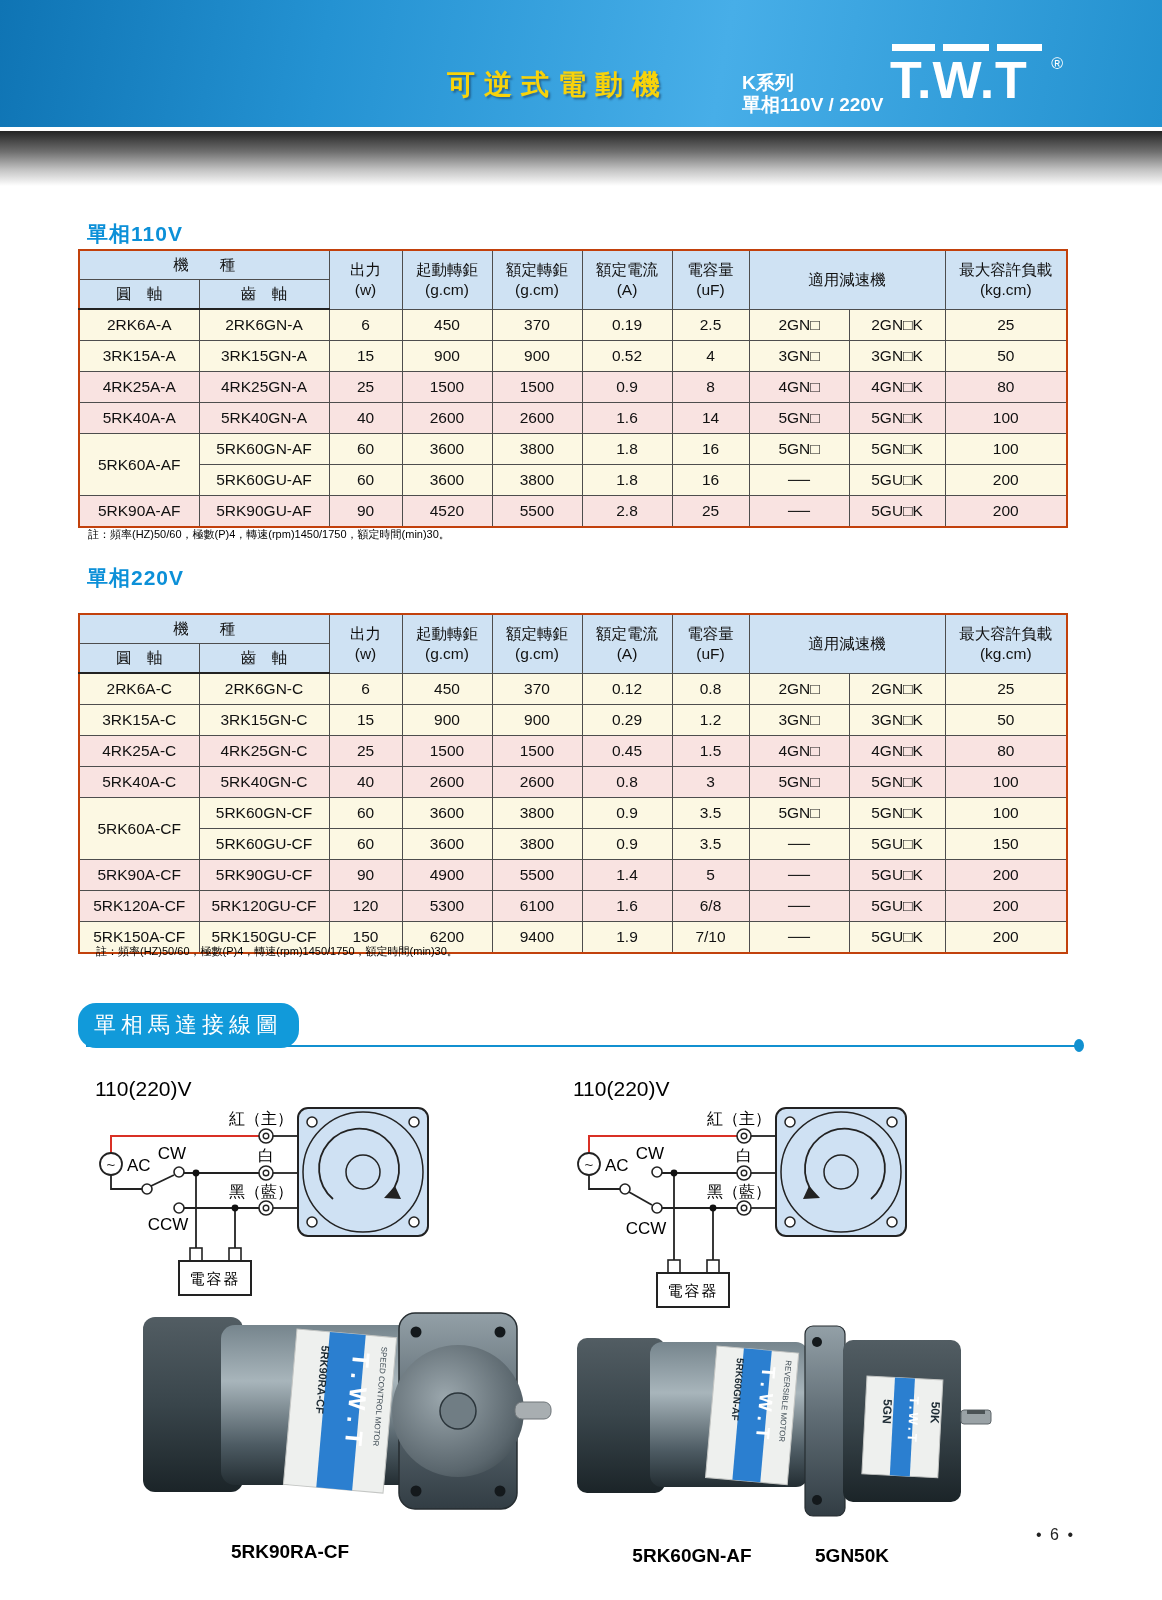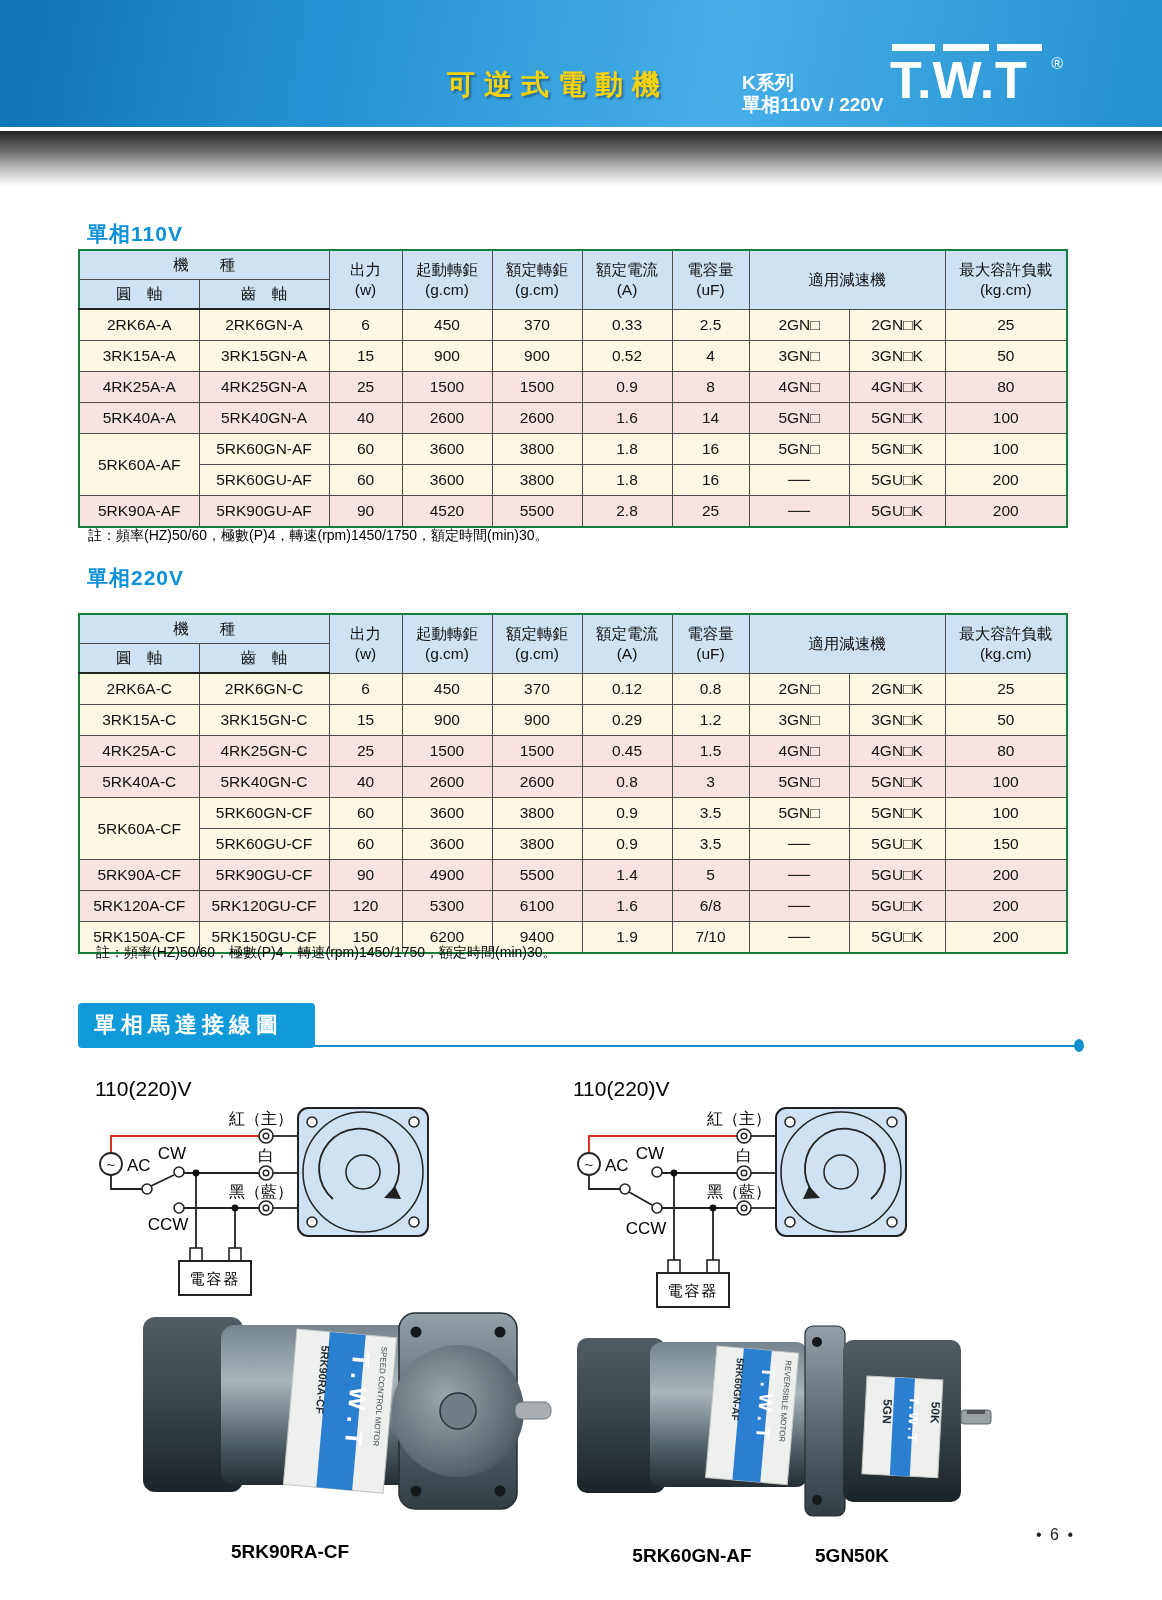--- a/index.html
+++ b/index.html
@@ -17,36 +17,36 @@
     letter-spacing:9px;text-shadow:2px 2px 2px rgba(20,40,70,.45);white-space:nowrap;}
   .hdr-sub{left:742px;top:72px;color:#fff;font-size:19px;line-height:22px;font-weight:bold;}
   .logo{left:890px;top:44px;color:#fff;width:170px;}
   .logo-bar{width:150px;height:7px;margin:0 0 3px 2px;
     background:linear-gradient(to right,#fff 0 29%,rgba(0,0,0,0) 29% 34%,#fff 34% 65%,rgba(0,0,0,0) 65% 70%,#fff 70% 100%);}
   .logo-text{font-size:52px;line-height:52px;font-weight:800;letter-spacing:1px;position:relative;white-space:nowrap;}
   .logo-reg{position:absolute;top:-16px;right:-4px;font-size:16px;font-weight:normal;}
 
   
   .sec-title{font-size:21px;font-weight:bold;color:#0c90d8;letter-spacing:1px;white-space:nowrap;margin-left:9px;}
-  .note{font-size:14px;color:#000;white-space:nowrap;}
+  .note{font-size:11px;color:#000;white-space:nowrap;}
 
   
-  table.spec{border-collapse:collapse;table-layout:fixed;border:2px solid #15803d;}
+  table.spec{border-collapse:collapse;table-layout:fixed;border:2px solid #c2410c;}
   table.spec th,table.spec td{border:1px solid #4d4d4d;text-align:center;color:#111;
     font-size:15.5px;padding:0;overflow:hidden;white-space:nowrap;}
   table.spec th{background:#cfe2f3;font-weight:normal;height:28px;line-height:1.1;}
   table.spec thead tr:last-child th{border-bottom:2px solid #222;}
   table.spec td{height:30px;background:#fff;}
   table.spec tr.cream td{background:#fcf8e3;}
   table.spec tr.pink td{background:#f9e3e1;}
   .th2 div{line-height:1.25;}
 
   
-  .badge{left:78px;top:1003px;background:#119ada;color:#fff;font-size:22px;font-weight:bold;
-    letter-spacing:5px;padding:7px 32px 8px 16px;border-radius:4px;white-space:nowrap;z-index:2;}
+  .badge{left:78px;top:1003px;background:#119ada;color:#fff;font-size:22px;font-weight:normal;
+    letter-spacing:5px;padding:7px 16px 8px 16px;border-radius:18px;white-space:nowrap;z-index:2;}
   .badge-line{left:86px;top:1045px;width:992px;height:2px;background:#1190d0;}
   .badge-dot{left:1074px;top:1039px;width:10px;height:13px;border-radius:50%;background:#1190d0;}
 
   .caption{font-size:19px;font-weight:bold;color:#000;text-align:center;white-space:nowrap;}
   .pagenum{left:1036px;top:1526px;font-size:16px;color:#222;letter-spacing:2px;}
 
   svg text{font-family:"Liberation Sans","DejaVu Sans",sans-serif;}
 </style>
 </head>
 <body>
@@ -115,21 +115,21 @@
         <th>齒　軸</th>
       </tr>
     </thead>
     <tbody id="tbody-110">
         <tr class="cream">
           <td>2RK6A-A</td>
           <td>2RK6GN-A</td>
           <td>6</td>
           <td>450</td>
           <td>370</td>
-          <td>0.33</td>
+          <td>0.19</td>
           <td>2.5</td>
           <td>2GN□</td>
           <td>2GN□K</td>
           <td>25</td>
         </tr>
         <tr class="cream">
           <td>3RK15A-A</td>
           <td>3RK15GN-A</td>
           <td>15</td>
           <td>900</td>

